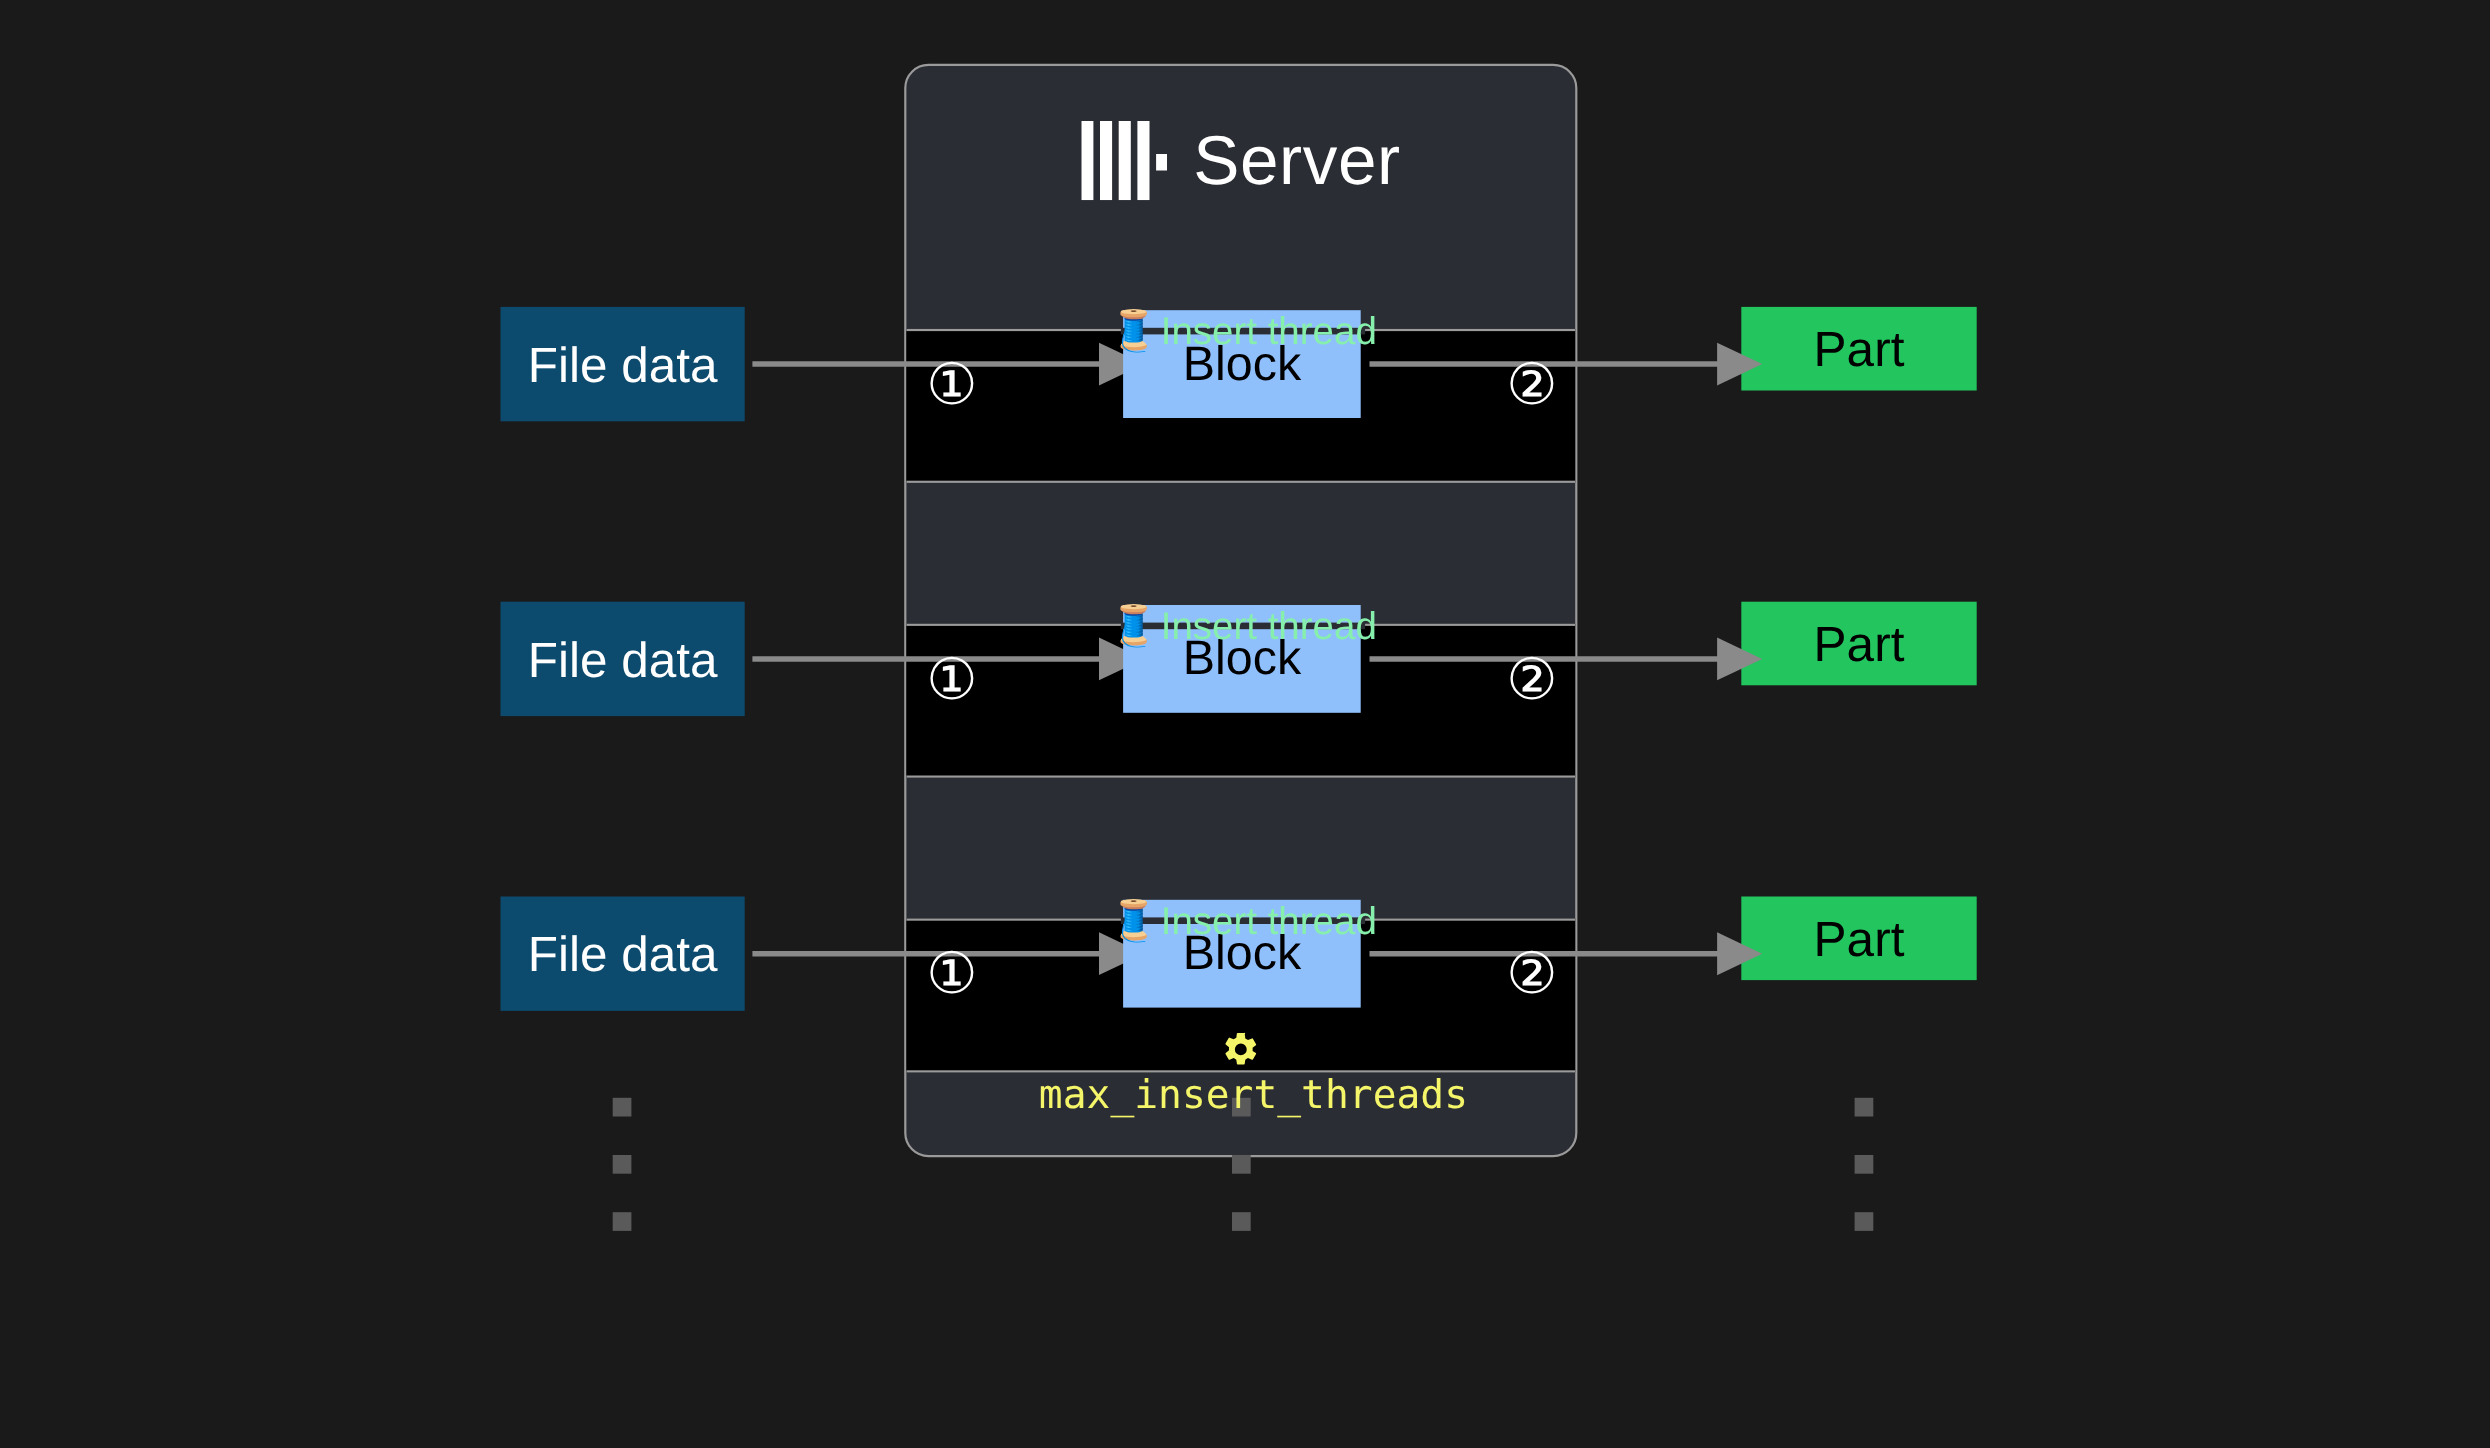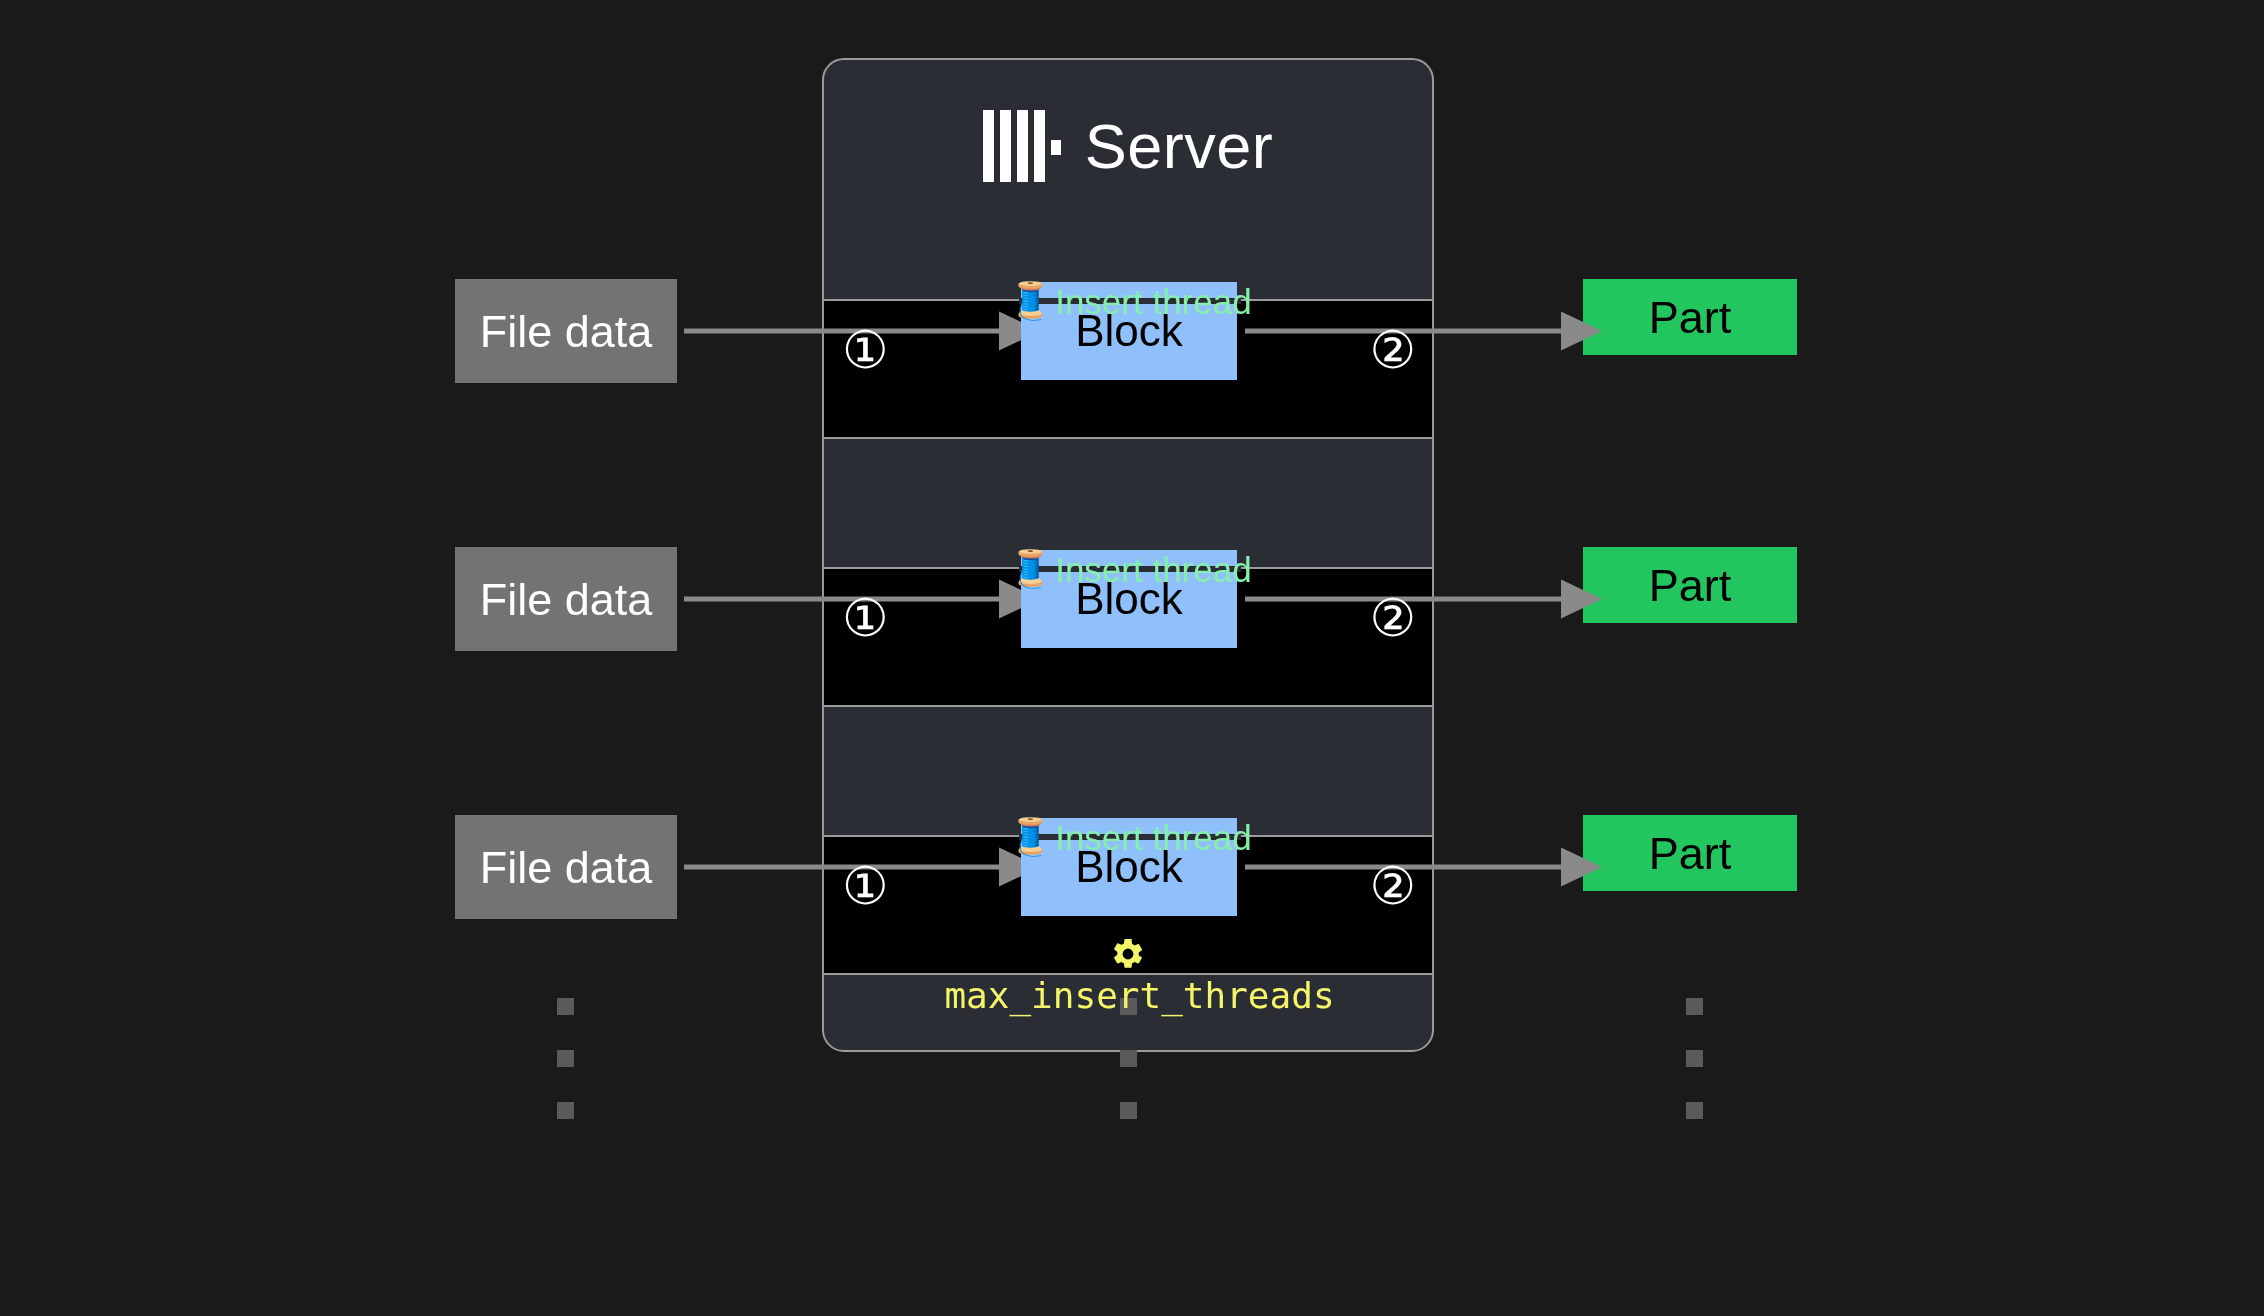--- a/index.html
+++ b/index.html
@@ -139,21 +139,21 @@
   }
   .block-b1 { left: 1021px; top: 282px; }
   .block-b2 { left: 1021px; top: 550px; }
   .block-b3 { left: 1021px; top: 818px; }
 
   
   .fd-box {
     position: absolute;
     width: 222px;
     height: 104px;
-    background: #737373;
+    background: #0c4a6e;
     display: flex;
     align-items: center;
     justify-content: center;
   }
   .fd-box span {
     color: #ffffff;
     font-size: 45px;
     line-height: 1;
   }
   .fd1 { left: 455px; top: 279px; }

